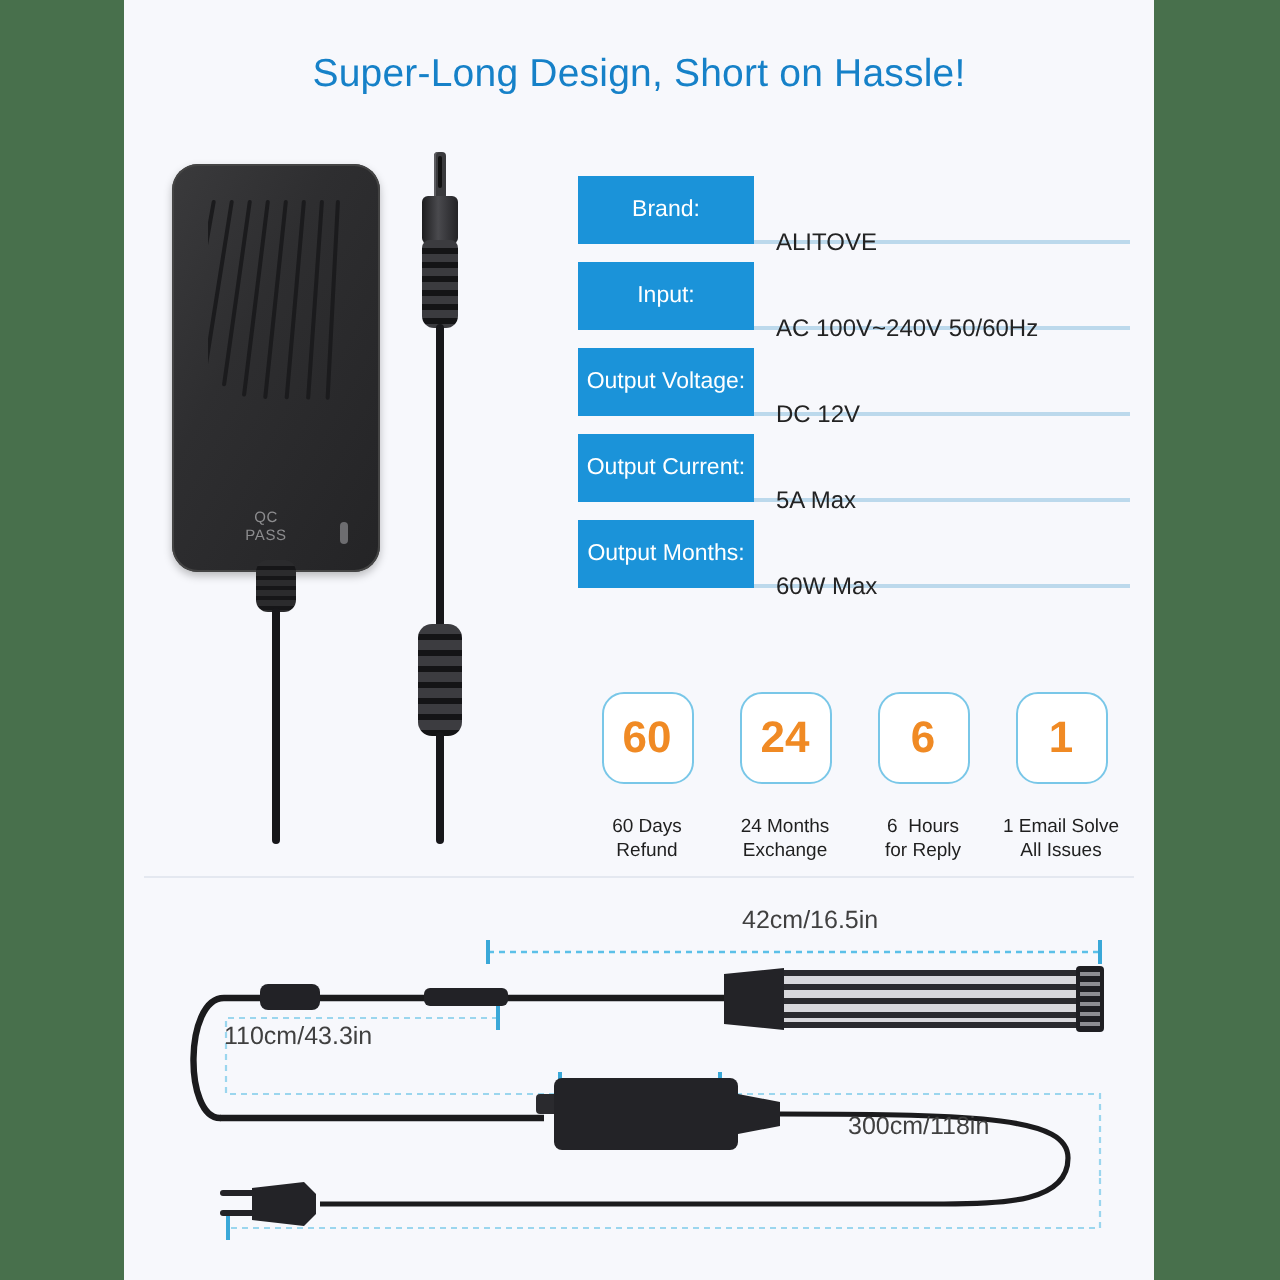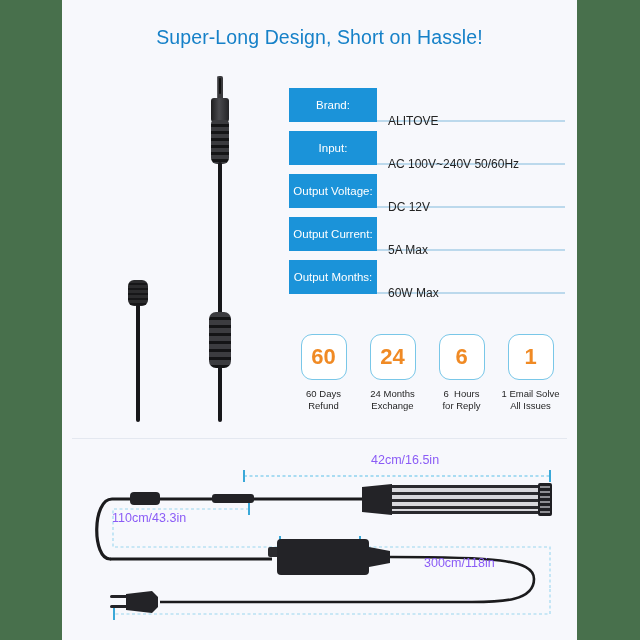--- a/index.html
+++ b/index.html
@@ -109,54 +109,71 @@
     border:1px solid #bcd9ec;border-left:none;
     display:flex;align-items:center;
     box-sizing:border-box;padding-left:11px;
     color:#232323;font-size:12px;margin-top:32px;
   }
 
   
   .badges{position:absolute;left:227px;top:330px;width:276px;display:flex;}
   .badge{flex:1;text-align:center;}
   .badge .box{
-    width:44px;height:44px;margin:4px auto;
+    width:44px;height:44px;margin:16px auto;
     border:1.6px solid #79c7e8;border-radius:11px;
     background:#ffffff;
     display:flex;align-items:center;justify-content:center;
     color:#f08a24;font-size:22px;font-weight:bold;
   }
   .badge .cap{
     margin-top:8px;color:#1f1f1f;font-size:9.5px;line-height:11.5px;
     white-space:pre;
   }
 
   
   .cable-panel{
     position:absolute;left:10px;top:438px;width:495px;height:190px;
     background:#f7f8fc;border-top:1px solid #e4e8f0;
   }
   .cable-panel svg{position:absolute;left:0;top:0;}
   .dimtext{
-    position:absolute;color:#8b5cf6;font-size:12.5px;white-space:nowrap;
+    position:absolute;color:#404040;font-size:12.5px;white-space:nowrap;
   }
   .d42{left:299px;top:14px;}
   .d110{left:40px;top:72px;}
   .d300{left:352px;top:117px;}
 </style>
 </head>
 <body>
 
 <div id="stage">
   <div class="panel">
 
     <div class="headline">Super-Long Design, Short on Hassle!</div>
 
     <div class="photo">
 
+      <div class="brick">
+        <div class="vents">
+          <i style="left:2px;height:72px;transform:rotate(10deg);"></i>
+          <i style="left:11px;height:84px;transform:rotate(9deg);"></i>
+          <i style="left:20px;height:94px;transform:rotate(8deg);"></i>
+          <i style="left:29px;height:99px;transform:rotate(7deg);"></i>
+          <i style="left:38px;height:100px;transform:rotate(6deg);"></i>
+          <i style="left:47px;height:100px;transform:rotate(5deg);"></i>
+          <i style="left:56px;height:100px;transform:rotate(4deg);"></i>
+          <i style="left:64px;height:100px;transform:rotate(3deg);"></i>
+        </div>
+        <div class="qc">
+          <div>QC</div>
+          <div>PASS</div>
+        </div>
+        <div class="led"></div>
+      </div>
       <div class="strain"></div>
       <div class="brick-cord"></div>
 
       <div class="plugcol">
         <div class="tip"></div>
         <div class="tip-core"></div>
         <div class="barrel"></div>
         <div class="grip"></div>
         <div class="plug-cord"></div>
         <div class="ferrite"></div>

